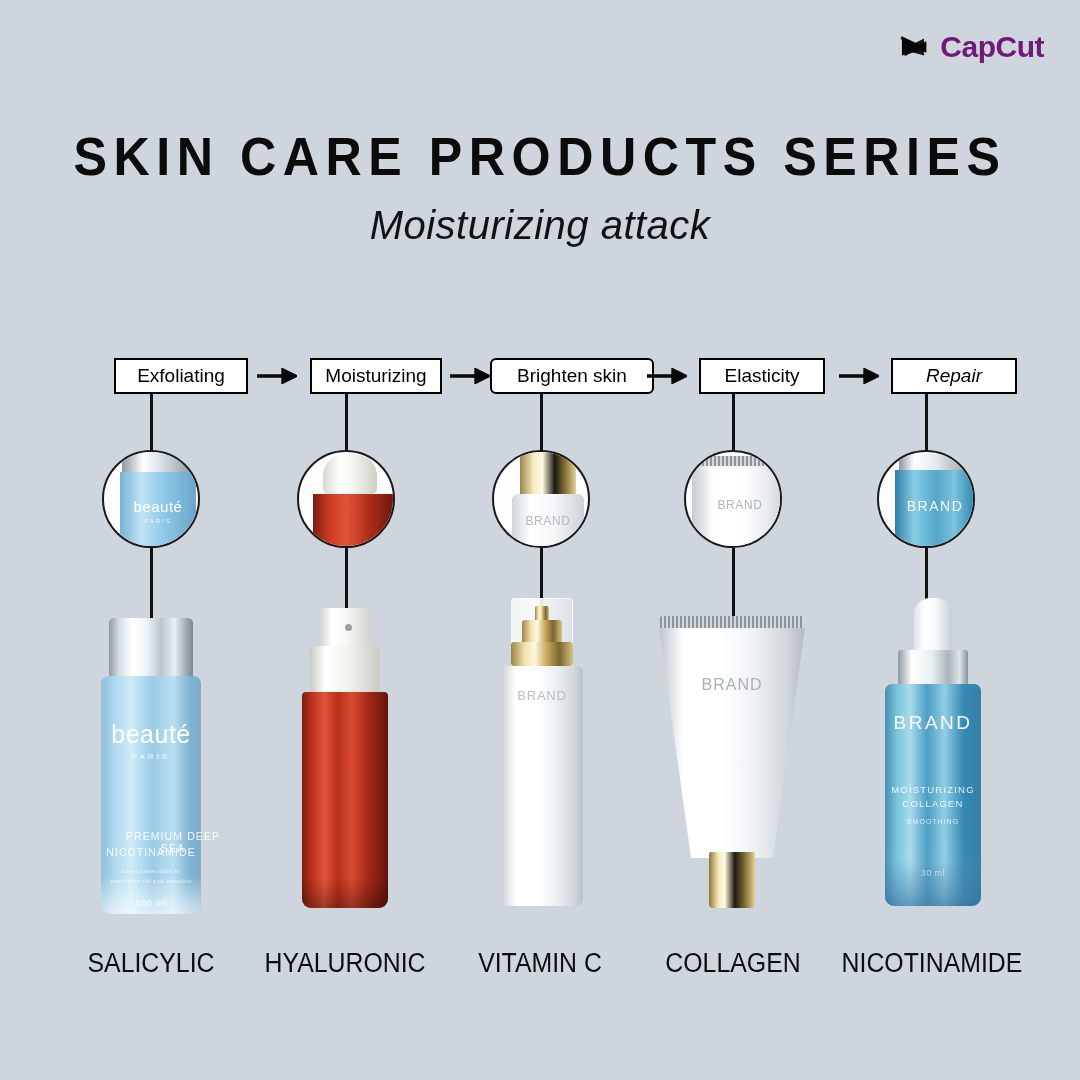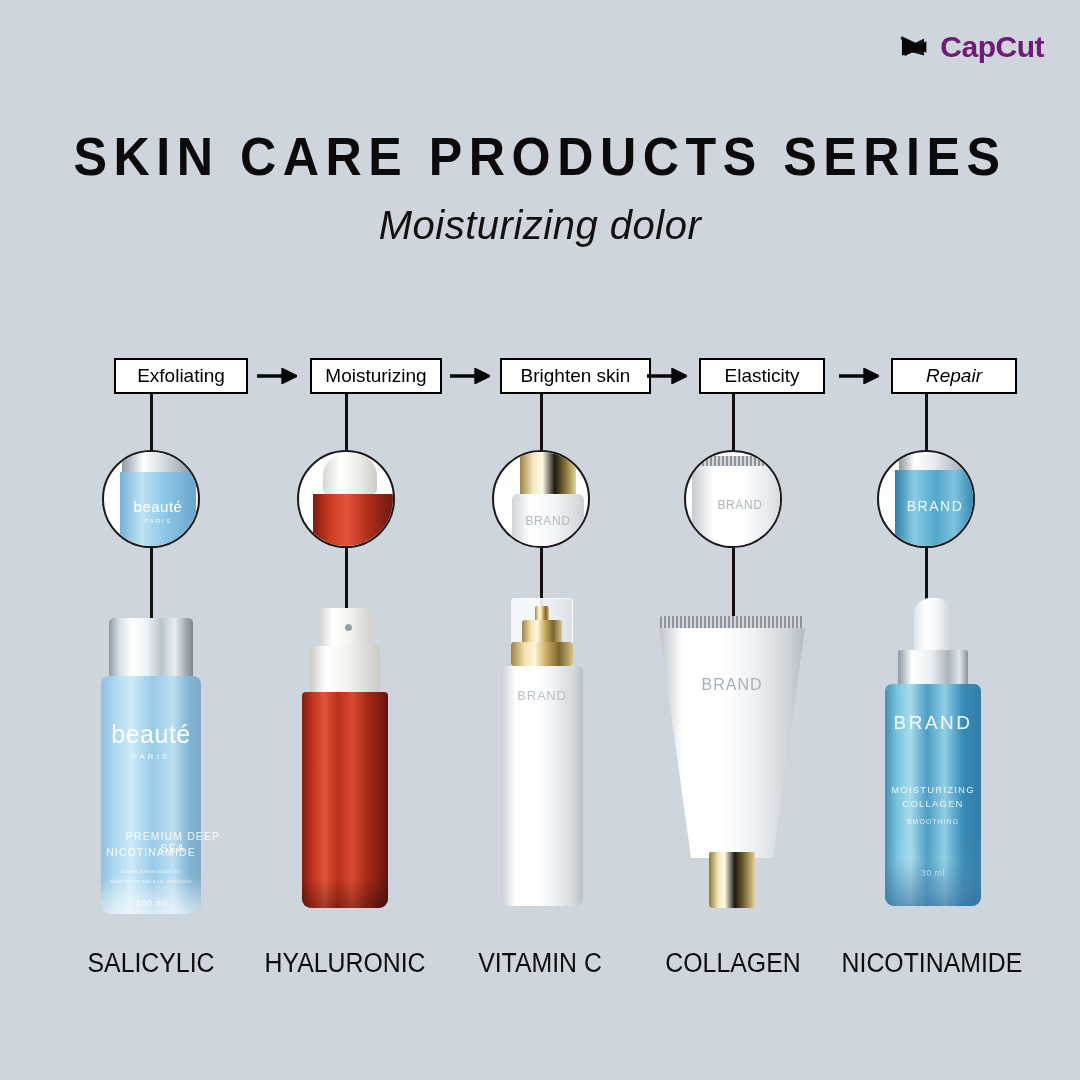--- a/index.html
+++ b/index.html
@@ -198,31 +198,31 @@
 <div id="watermark">
   <svg class="cc-mark" viewBox="0 0 40 40">
     <path d="M6 9 L34 22 L34 16 L12 28 L12 12 L34 24 L34 18" fill="none" stroke="#060606" stroke-width="3.4" stroke-linejoin="miter"></path>
     <path d="M7 10 L33 23 L7 30 Z" fill="#060606"></path>
     <path d="M33 10 L7 23 L33 30 Z" fill="#060606" opacity="0.92"></path>
   </svg>
   <span class="cc-text">CapCut</span>
 </div>
 
 <div id="title">SKIN CARE PRODUCTS SERIES</div>
-<div id="subtitle">Moisturizing dolor</div>
+<div id="subtitle">Moisturizing attack</div>
 
 <div id="flow-row">
 
   <div class="flow-label" style="left:85px; width:134px;">
     <span>Exfoliating</span>
   </div>
   <div class="flow-label" style="left:281px; width:132px;">
     <span>Moisturizing</span>
   </div>
-  <div class="flow-label" style="left:471px; width:151px;">
+  <div class="flow-label" style="left:461px; width:164px;border-radius:6px;">
     <span>Brighten skin</span>
   </div>
   <div class="flow-label" style="left:670px; width:126px;">
     <span>Elasticity</span>
   </div>
   <div class="flow-label" style="left:862px; width:126px;font-style:italic;">
     <span>Repair</span>
   </div>
 
   <svg class="flow-arrow" style="left:228px;" viewBox="0 0 40 16">

